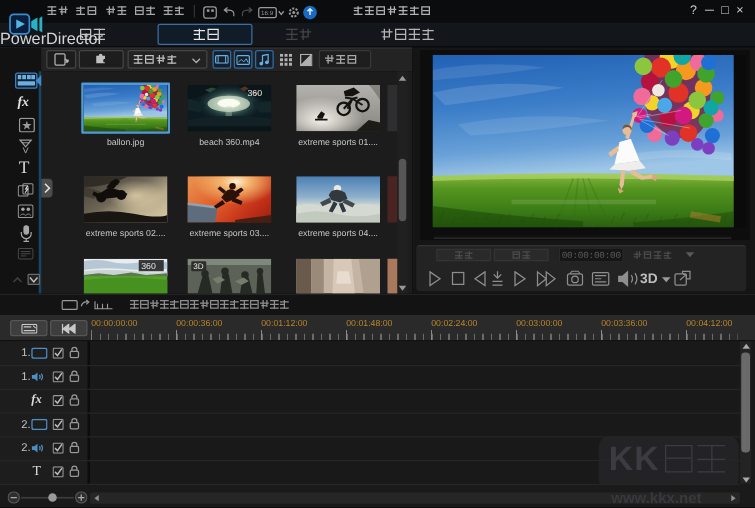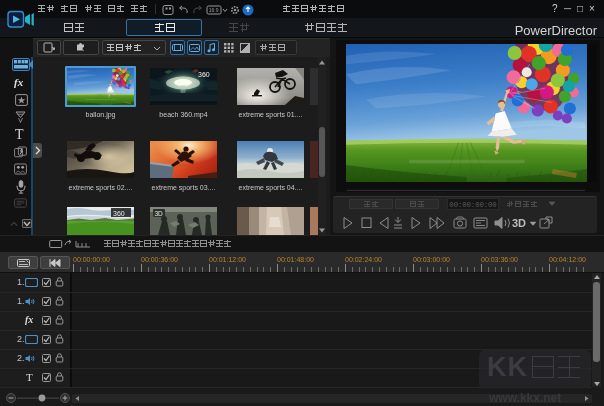--- a/index.html
+++ b/index.html
@@ -104,21 +104,21 @@
 <span class="ab pt" style="left:229px;top:23px;color:#454545">
     <i class="c v1" style="width:9px;height:9px"></i>
     <i class="c v4" style="width:9px;height:9px"></i>
   </span>
 <span class="ab pt" style="left:305px;top:23px;color:#b5b5b5">
     <i class="c v4" style="width:9px;height:9px"></i>
     <i class="c v2" style="width:9px;height:9px"></i>
     <i class="c v1" style="width:9px;height:9px"></i>
     <i class="c v3" style="width:9px;height:9px"></i>
   </span>
-<div class="ab" style="left:0;top:23px;width:604px;text-align:right;padding-right:7px;color:#d4d4d4;font-size:13px;font-weight:400">PowerDirector</div>
+<div class="ab" style="left:0;top:23px;width:604px;padding-right:7px;color:#d4d4d4;font-size:13px;font-weight:400">PowerDirector</div>
 
 <div class="ab" id="toolbar"></div>
 <div class="ab btn" style="left:37px;top:40px;width:24px;height:15px"></div>
 <svg class="ab" style="left:43px;top:42px" width="12" height="11" viewBox="0 0 12 11" fill="none" stroke="#b5b5b5">
 <rect x="1" y="1" width="8" height="9" rx="1"></rect>
     <path d="M9 5 L11.5 7.5 M11.5 7.5 L9.5 7.5 M11.5 7.5 L11.5 5.5" stroke-width="1.2"></path>
 </svg>
 <div class="ab btn" style="left:63px;top:40px;width:36px;height:15px"></div>
 <svg class="ab" style="left:75px;top:42px" width="12" height="11" viewBox="0 0 12 11" fill="#c0c0c0">
 <path d="M2 4 h2 a1.5 1.5 0 1 1 3 0 h2 v2.5 a1.5 1.5 0 1 0 0 3 V10 H2 Z" transform="translate(0,-1.5)"></path>

